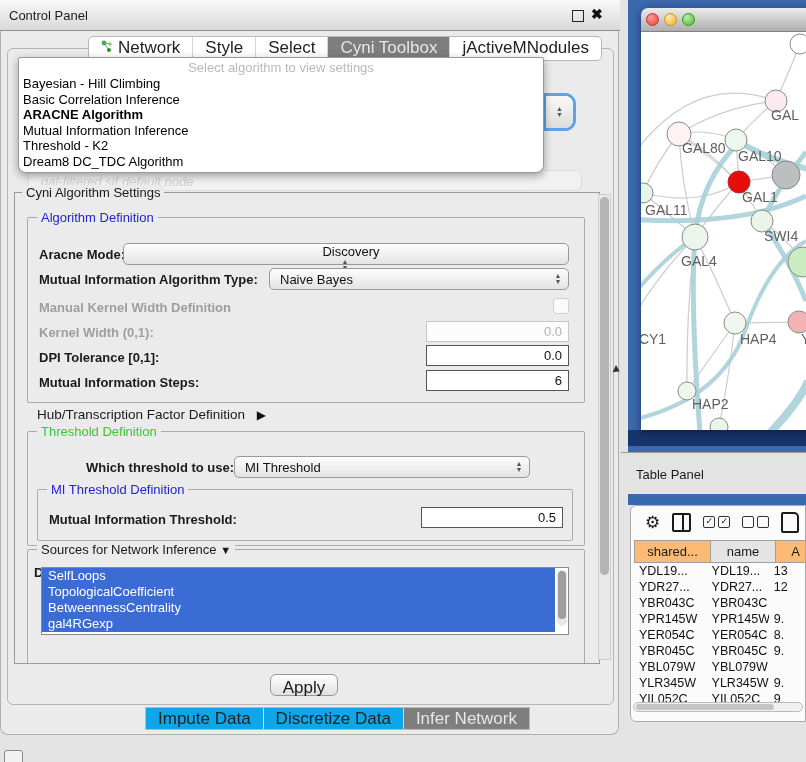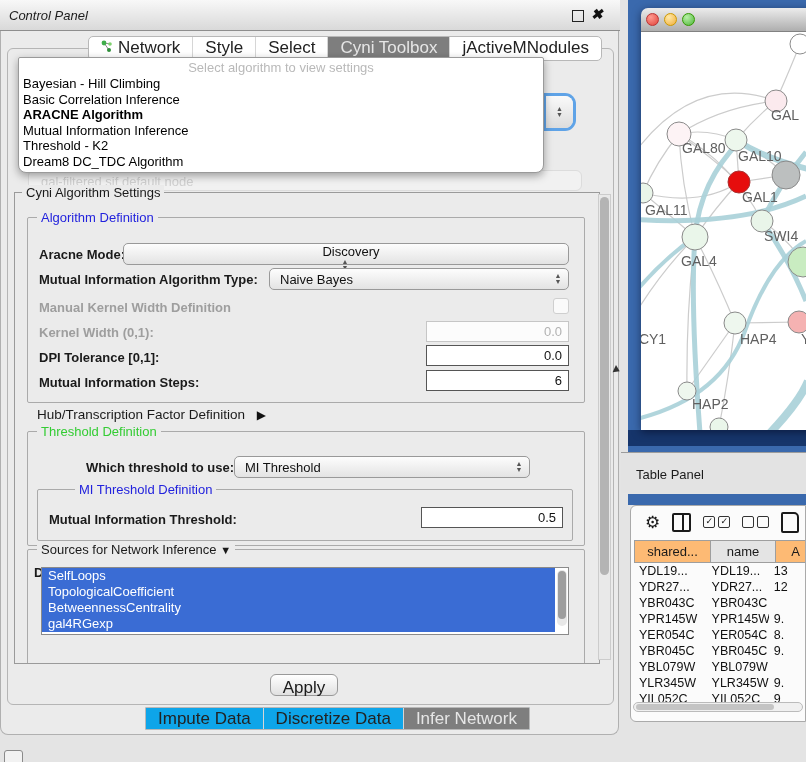--- a/index.html
+++ b/index.html
@@ -2,21 +2,21 @@
 <html><head>
 <meta charset="utf-8">
 <style>
   html,body{margin:0;padding:0;}
   .page{position:relative;width:806px;height:762px;background:#e4e4e4;overflow:hidden;
         font-family:"Liberation Sans",sans-serif;font-size:13px;color:#1a1a1a;}
   .abs{position:absolute;}
 
   
   .cp-titlebar{left:0;top:0;width:620px;height:30px;
-    background:linear-gradient(#f8f8f8,#d9d9d9);border-bottom:1px solid #8e8e8e;font-style:italic;}
+    background:linear-gradient(#f8f8f8,#d9d9d9);border-bottom:1px solid #8e8e8e;}
   .cp-title{position:absolute;left:9px;top:8px;font-size:13px;color:#1c1c1c;}
   .float-icon{position:absolute;left:572px;top:10px;width:10px;height:10px;border:1.5px solid #222;}
   .close-icon{position:absolute;left:591px;top:6px;font-size:14px;font-weight:bold;color:#111;}
   .cp-outer{left:0;top:30px;width:619px;height:705px;background:#ebebeb;
     border:1px solid #b0b0b0;border-top:none;border-radius:0 0 8px 8px;box-sizing:border-box;}
   .inner-panel{left:7px;top:48px;width:605px;height:655px;border:1px solid #b5b5b5;border-radius:6px;background:#ebebeb;}
 
   
   .top-tabs{left:88px;top:36px;height:23px;display:flex;background:#fff;border:1px solid #b8b8b8;
     border-radius:5px;overflow:hidden;z-index:5;}
@@ -30,21 +30,21 @@
     border-radius:2px 2px 8px 8px;box-shadow:0 3px 8px rgba(0,0,0,.35);z-index:50;overflow:hidden;}
   .dd-header{height:16px;text-align:center;color:#b9b9b9;font-size:13px;padding-top:2px;}
   .dd-item{height:15.5px;padding-left:4px;font-size:13px;color:#000;line-height:15.5px;white-space:nowrap;}
   .dd-item.bold{font-weight:bold;}
   
   .blue-combo{left:546px;top:96px;width:27px;height:32px;border-radius:0 8px 8px 0;
     background:linear-gradient(#fafafa,#dcdcdc);box-shadow:0 0 0 3px #5fa3e7;z-index:40;
     display:flex;flex-direction:column;align-items:center;justify-content:center;color:#555;font-size:7px;line-height:6px;}
   
   .hidden-combo{left:28px;top:170px;width:554px;height:21px;background:#f1f1f1;border:1px solid #dcdcdc;
-    border-radius:6px;color:#cfcfcf;padding:3px 0 0 12px;box-sizing:border-box;z-index:1;white-space:nowrap;overflow:hidden;}
+    border-radius:6px;color:#cfcfcf;padding:3px 0 0 12px;box-sizing:border-box;z-index:1;white-space:nowrap;overflow:hidden;font-style:italic;}
 
   
   .settings-box{left:14px;top:192px;width:584px;height:470px;border:1px solid #9a9a9a;background:#ebebeb;overflow:hidden;}
   .legend{position:absolute;background:#ebebeb;padding:0 4px;font-size:13px;z-index:3;white-space:nowrap;}
   .group{position:absolute;border:1px solid #aaa;border-radius:2px;}
   .blue-t{color:#2222dd;} .green-t{color:#33cc33;}
   .lbl{position:absolute;font-weight:bold;font-size:13px;white-space:nowrap;}
   .lbl.dis{color:#9e9e9e;}
   .combo{position:absolute;height:22px;border:1px solid #999;border-radius:5px;
     background:linear-gradient(#fdfdfd,#e3e3e3);display:flex;align-items:center;box-sizing:border-box;}
@@ -210,21 +210,21 @@
     <div class="group" style="left:12px;top:238px;width:556px;height:113px;"></div>
     <span class="legend green-t" style="left:22px;top:231px;">Threshold Definition</span>
 
     <span class="lbl" style="left:71px;top:267px;">Which threshold to use:</span>
     <div class="combo" style="left:219px;top:263px;width:296px;">
       <span class="val">MI Threshold</span>
       <span class="stepper">▲<br>▼</span>
     </div>
 
     <div class="group" style="left:22px;top:296px;width:534px;height:50px;"></div>
-    <span class="legend blue-t" style="left:32px;top:289px;margin-left:28px;">MI Threshold Definition</span>
+    <span class="legend blue-t" style="left:32px;top:289px;">MI Threshold Definition</span>
     <span class="lbl" style="left:34px;top:319px;">Mutual Information Threshold:</span>
     <div class="field" style="left:406px;top:314px;width:142px;">
       <span>0.5</span>
     </div>
 
     <div class="group" style="left:12px;top:356px;width:556px;height:150px;"></div>
     <span class="legend" style="left:22px;top:349px;">
       <span>Sources for Network Inference</span>
       <span style="font-size:11px;">▼</span>
     </span>

